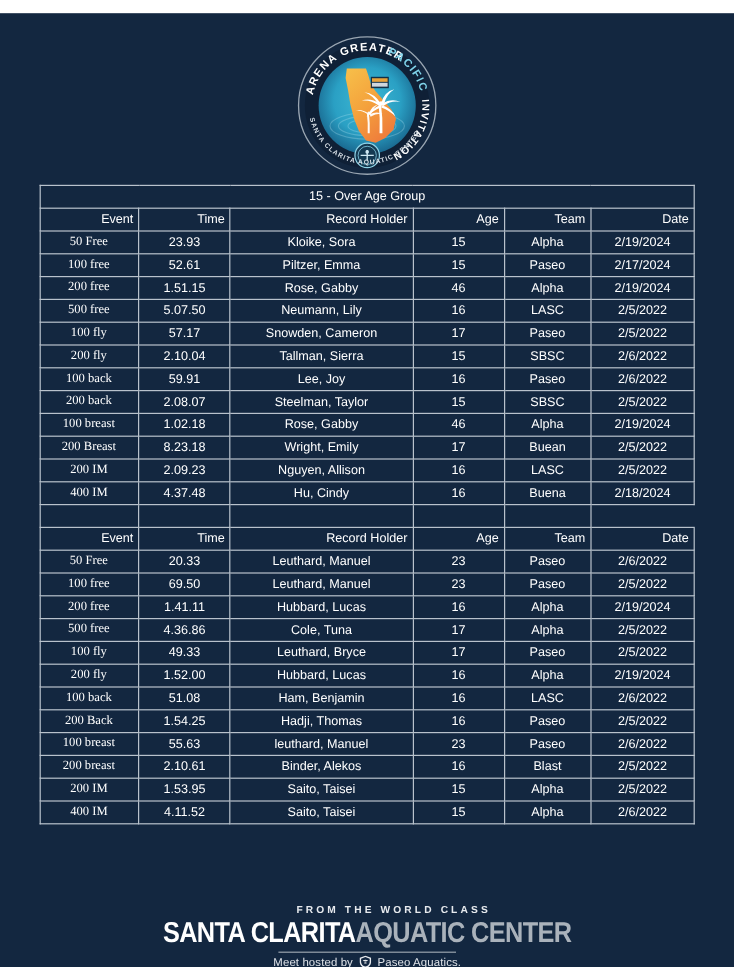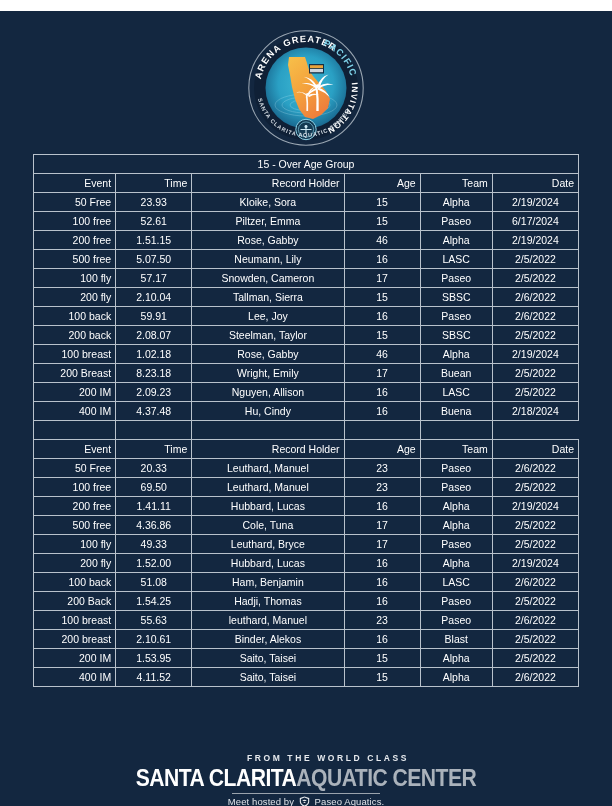--- a/index.html
+++ b/index.html
@@ -70,21 +70,21 @@
   .gender-row td {
     text-align: center;
     font-weight: bold;
     font-size: 11px;
   }
   .head-row td {
     text-align: right;
     font-weight: bold;
     font-size: 11px;
   }
-  .data-row td.c-event { text-align: right; padding-left: 3px; }
+  .data-row td.c-event { text-align: center; padding-left: 3px; font-family: Liberation Serif, serif; }
   .data-row td.c-time,
   .data-row td.c-holder,
   .data-row td.c-age,
   .data-row td.c-team,
   .data-row td.c-date { text-align: center; }
 
   .spacer-row td {
     height: 17px;
     border-left: 1px solid #b9c2cc;
     border-right: 1px solid #b9c2cc;
@@ -261,21 +261,21 @@
               <td class="c-age">15</td>
               <td class="c-team">Alpha</td>
               <td class="c-date">2/19/2024</td>
             </tr>
             <tr class="data-row">
               <td class="c-event">100 free</td>
               <td class="c-time">52.61</td>
               <td class="c-holder">Piltzer, Emma</td>
               <td class="c-age">15</td>
               <td class="c-team">Paseo</td>
-              <td class="c-date">6/17/2024</td>
+              <td class="c-date">2/17/2024</td>
             </tr>
             <tr class="data-row">
               <td class="c-event">200 free</td>
               <td class="c-time">1.51.15</td>
               <td class="c-holder">Rose, Gabby</td>
               <td class="c-age">46</td>
               <td class="c-team">Alpha</td>
               <td class="c-date">2/19/2024</td>
             </tr>
             <tr class="data-row">

